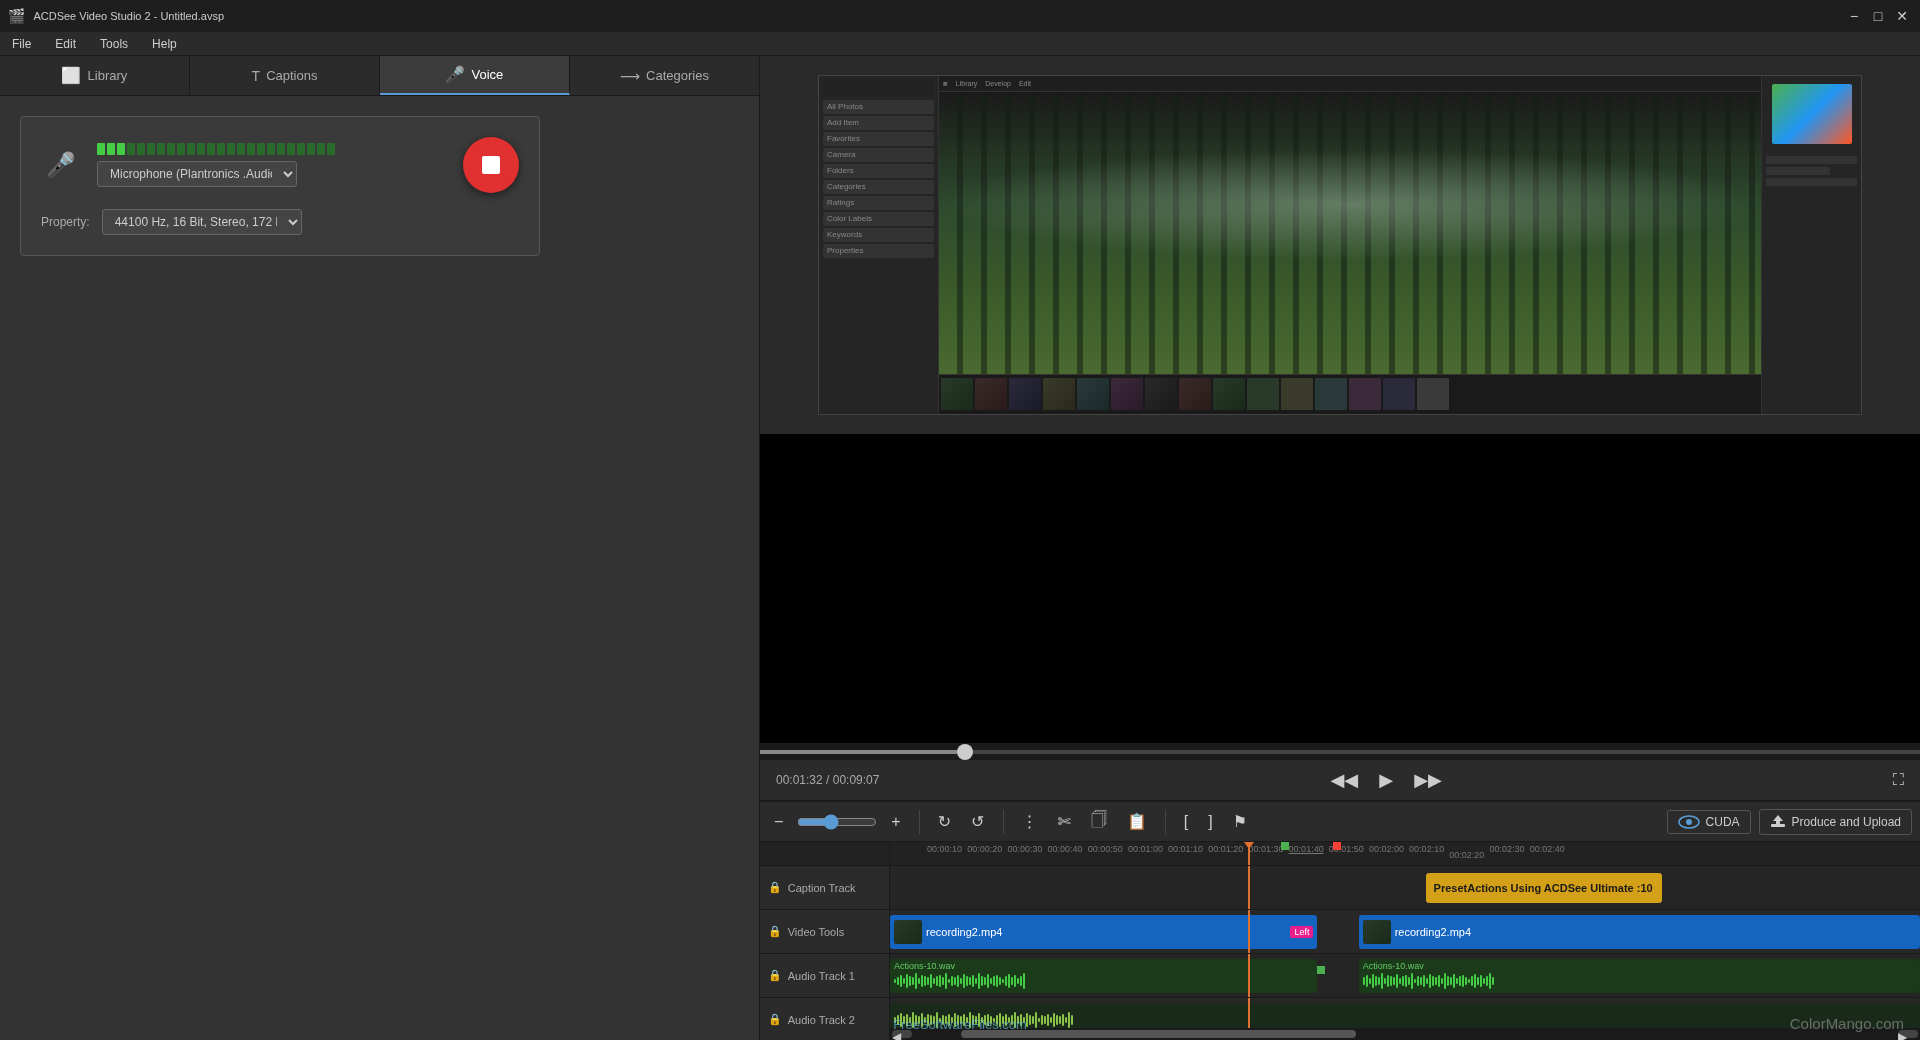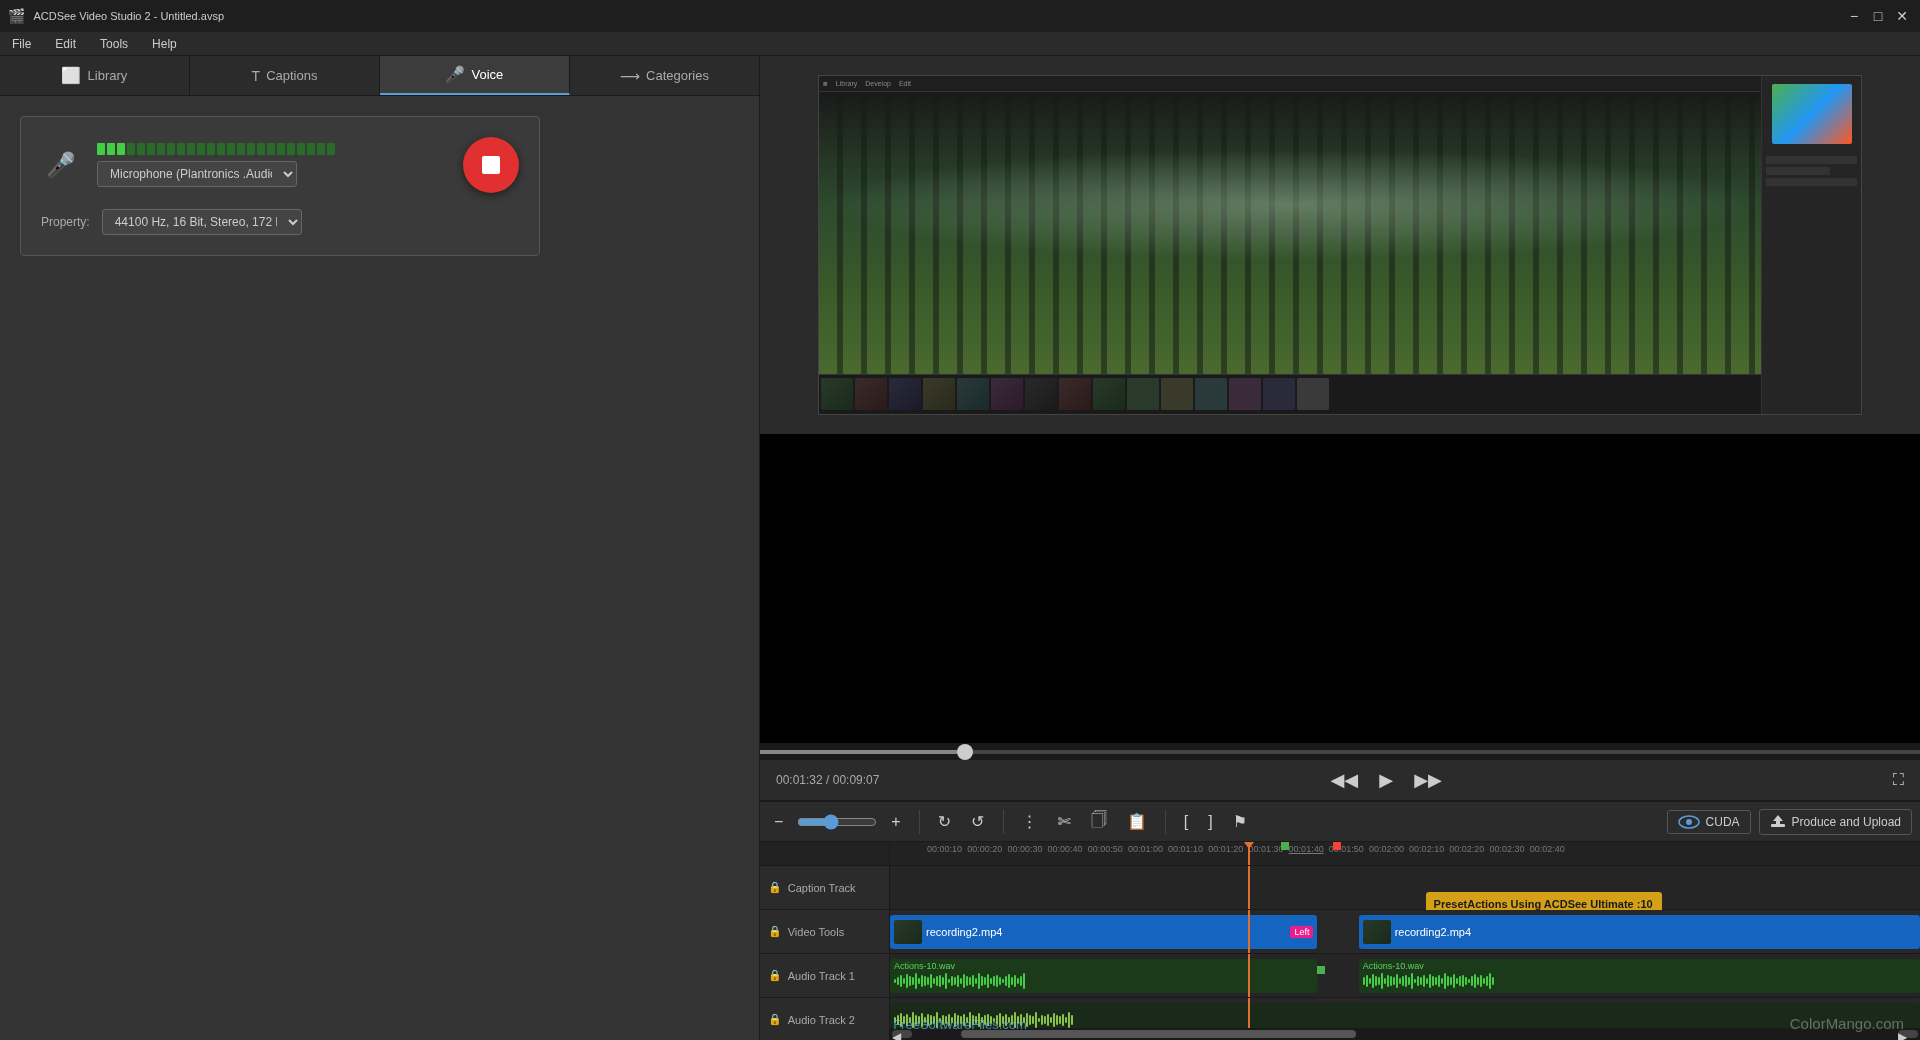--- a/index.html
+++ b/index.html
@@ -732,20 +732,33 @@
   </div>
 
   <div class="right-panel">
 
     <div class="preview-area">
 
       <div class="preview-top">
         <div class="preview-screenshot">
           <div class="preview-screenshot-inner">
 
+            <div class="left-sidebar-mini">
+              <div class="mini-sidebar-item" style="background:#222; height:16px; margin-bottom:4px;"></div>
+              <div class="mini-sidebar-item">All Photos</div>
+              <div class="mini-sidebar-item">Add Item</div>
+              <div class="mini-sidebar-item">Favorites</div>
+              <div class="mini-sidebar-item">Camera</div>
+              <div class="mini-sidebar-item">Folders</div>
+              <div class="mini-sidebar-item">Categories</div>
+              <div class="mini-sidebar-item">Ratings</div>
+              <div class="mini-sidebar-item">Color Labels</div>
+              <div class="mini-sidebar-item">Keywords</div>
+              <div class="mini-sidebar-item">Properties</div>
+            </div>
 
             <div style="flex:1; display:flex; flex-direction:column; overflow:hidden;">
               <div style="height: 16px; background:#1e1e1e; display:flex; align-items:center; padding:0 4px; gap:8px; border-bottom:1px solid #333;">
                 <span style="font-size:8px; color:#666;">■</span>
                 <span style="font-size:7px; color:#888;">Library</span>
                 <span style="font-size:7px; color:#888;">Develop</span>
                 <span style="font-size:7px; color:#888;">Edit</span>
               </div>
               <div class="forest-preview" style="flex:1;">
                 <div class="forest-trees"></div>
@@ -882,35 +895,35 @@
               <span style="position:absolute;left:15.3%;top:2px;font-size:9px;color:#777;">00:00:40</span>
               <span style="position:absolute;left:19.2%;top:2px;font-size:9px;color:#777;">00:00:50</span>
               <span style="position:absolute;left:23.1%;top:2px;font-size:9px;color:#777;">00:01:00</span>
               <span style="position:absolute;left:27%;top:2px;font-size:9px;color:#777;">00:01:10</span>
               <span style="position:absolute;left:30.9%;top:2px;font-size:9px;color:#777;">00:01:20</span>
               <span style="position:absolute;left:34.8%;top:2px;font-size:9px;color:#777;">00:01:30</span>
               <span style="position:absolute;left:38.7%;top:2px;font-size:9px;color:#777;text-decoration:underline;">00:01:40</span>
               <span style="position:absolute;left:42.6%;top:2px;font-size:9px;color:#777;">00:01:50</span>
               <span style="position:absolute;left:46.5%;top:2px;font-size:9px;color:#777;">00:02:00</span>
               <span style="position:absolute;left:50.4%;top:2px;font-size:9px;color:#777;">00:02:10</span>
-              <span style="position:absolute;left:54.3%;top:2px;font-size:9px;color:#777;">00:02:20</span>
+              <span style="position:absolute;left:54.3%;top:8px;font-size:9px;color:#777;">00:02:20</span>
               <span style="position:absolute;left:58.2%;top:2px;font-size:9px;color:#777;">00:02:30</span>
               <span style="position:absolute;left:62.1%;top:2px;font-size:9px;color:#777;">00:02:40</span>
             </div>
 
             <div style="position:absolute; left:34.8%; top:0; bottom:0; width:2px; background:#e07030; z-index:8;">
               <div style="width:0;height:0;border-left:5px solid transparent;border-right:5px solid transparent;border-top:7px solid #e07030;position:absolute;top:0;left:-4px;"></div>
             </div>
           </div>
 
           <div class="track-rows">
 
             <div class="track-row" style="height:44px;">
 
-              <div class="caption-segment" style="left:52%; width:23%; position:absolute; height:24px; top:7px;margin-top:19px;">
+              <div class="caption-segment" style="left:52%; width:23%; position:absolute; height:30px; top:7px;">
                 PresetActions Using ACDSee Ultimate :10
               </div>
 
               <div style="position:absolute; left:34.8%; top:0; bottom:0; width:2px; background:#e07030; z-index:8;"></div>
             </div>
 
             <div class="track-row" style="height:44px;">
 
               <div class="video-clip" style="left:0%; width:41.5%; position:absolute;">
                 <div class="video-clip-thumb"></div>

